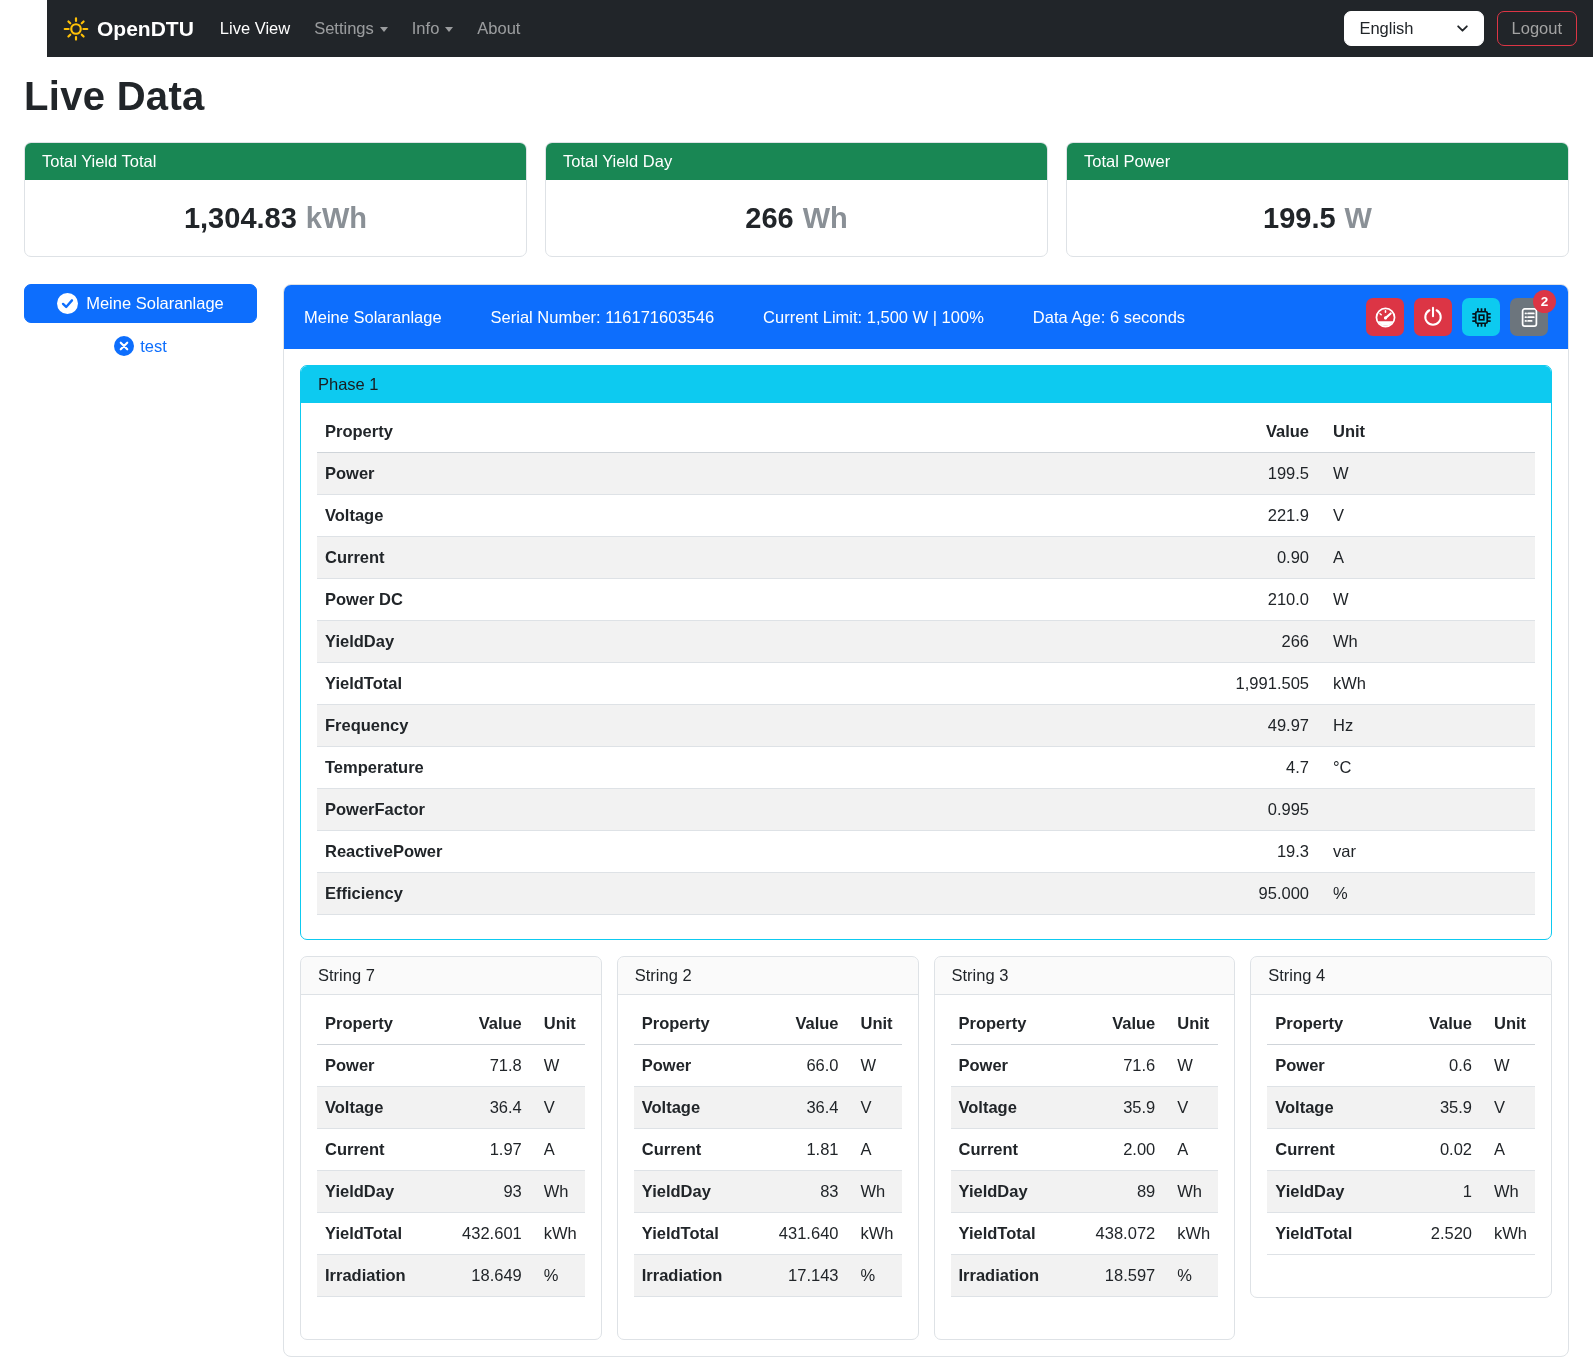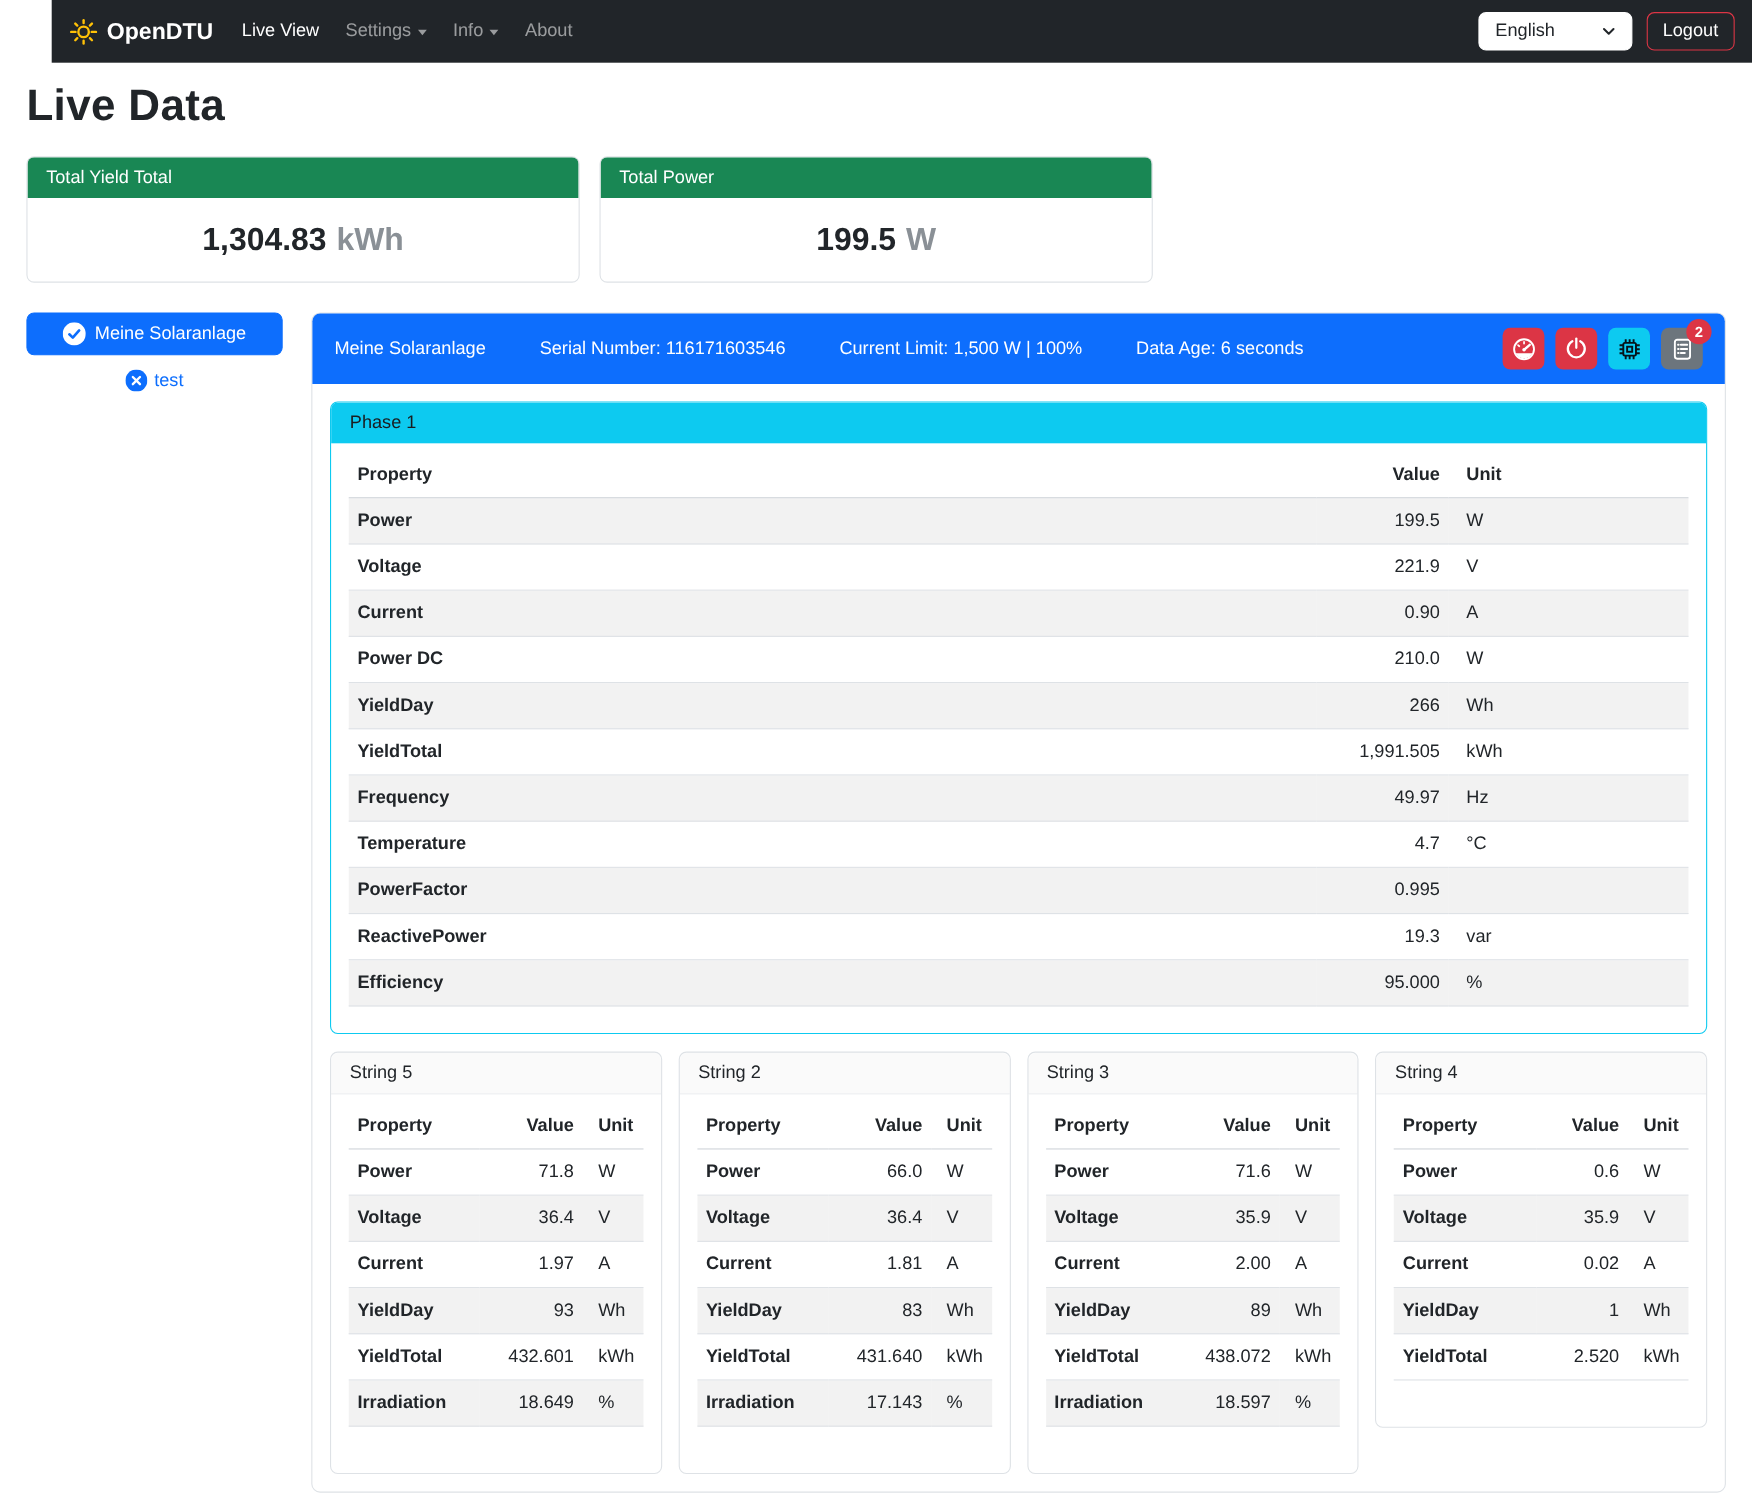--- a/index.html
+++ b/index.html
@@ -15,21 +15,21 @@
   .nav-link { color: rgba(255,255,255,.55); padding: 8px 8px; cursor: pointer;
     display: flex; align-items: center; gap: 6px; font-size: 16.5px; }
   .nav-link.active { color: #fff; }
   .caret { width: 0; height: 0; border-left: 4.5px solid transparent;
     border-right: 4.5px solid transparent; border-top: 5px solid currentColor;
     display: inline-block; margin-top: 2px; }
   .nav-right { margin-left: auto; display: flex; align-items: center; gap: 13px; }
   .lang-select { background: #fff; border: 1px solid #fff; border-radius: 7px;
     padding: 7px 14px; display: flex; align-items: center; gap: 42px;
     font-size: 16.5px; color: #212529; cursor: pointer; }
-  .logout-btn { background: transparent; border: 1px solid #dc3545; color: #ffffff;
+  .logout-btn { background: transparent; border: 1px solid #dc3545; color: #a3a3a3;
     border-radius: 7px; padding: 7px 14px; font-size: 16.5px; cursor: pointer;
     font-family: inherit; }
 
   
   .container { padding: 0 24px; }
   h1.page-title { font-size: 40px; font-weight: 600; margin: 17px 0 23px; letter-spacing: .3px; }
 
   .summary-grid { display: grid; grid-template-columns: repeat(3, 1fr); gap: 18px; }
   .summary-card { border: 1px solid #dee2e6; border-radius: 7px; overflow: hidden;
     background: #fff; }
@@ -145,20 +145,27 @@
 
 <div class="container">
   <h1 class="page-title">Live Data</h1>
 
   <div class="summary-grid">
     <div class="summary-card">
       <div class="head">Total Yield Total</div>
       <div class="body">
         <span>1,304.83</span>
         <span class="unit">kWh</span>
+      </div>
+    </div>
+    <div class="summary-card">
+      <div class="head">Total Yield Day</div>
+      <div class="body">
+        <span>266</span>
+        <span class="unit">Wh</span>
       </div>
     </div>
     <div class="summary-card">
       <div class="head">Total Power</div>
       <div class="body">
         <span>199.5</span>
         <span class="unit">W</span>
       </div>
     </div>
   </div>
@@ -321,21 +328,21 @@
                     <td class="c1">95.000</td>
                     <td class="c2">%</td>
                   </tr>
                 </tbody>
               </table>
           </div>
         </div>
 
         <div class="strings-grid">
           <div class="string-card">
-            <div class="head">String 5</div>
+            <div class="head">String 7</div>
             <div class="table-wrap">
               <table class="table-string">
                   <thead>
                     <tr>
                       <th class="c0">Property</th>
                       <th class="c1">Value</th>
                       <th class="c2">Unit</th>
                     </tr>
                   </thead>
                   <tbody>

